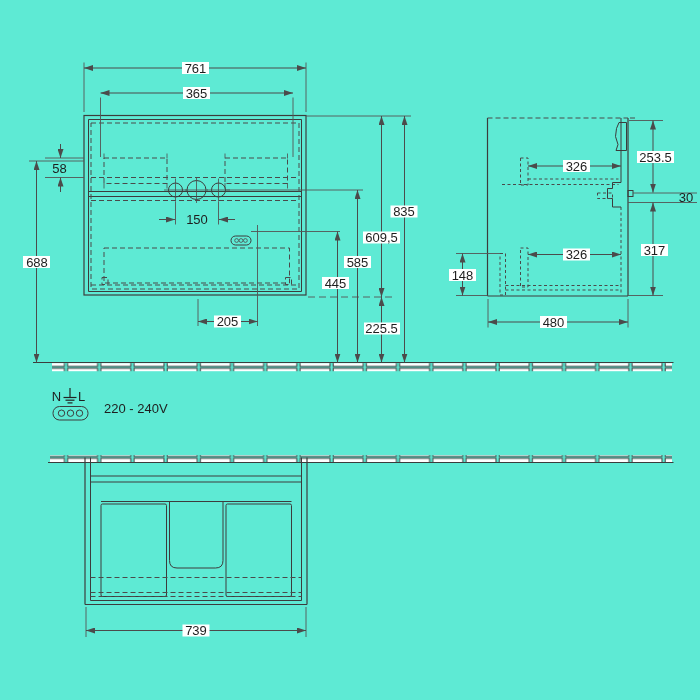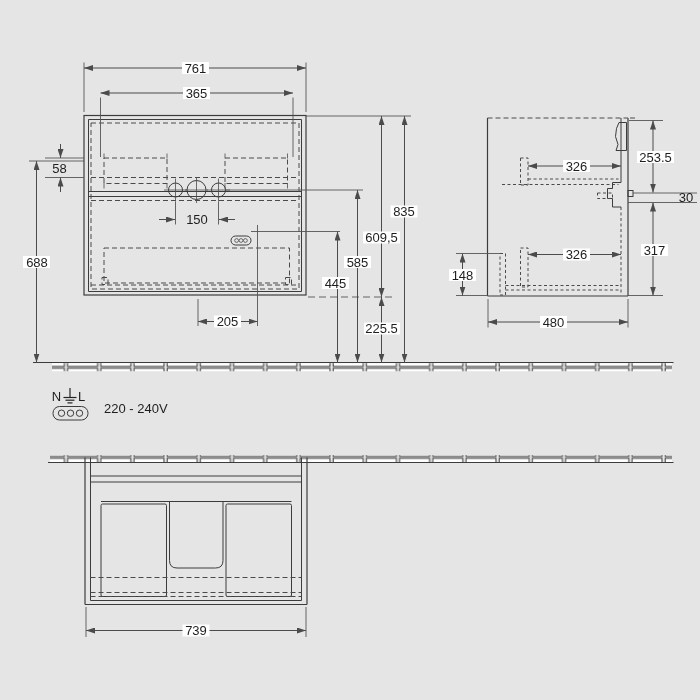--- a/index.html
+++ b/index.html
@@ -1,16 +1,16 @@
 <!DOCTYPE html>
 <html><head>
 <meta charset="utf-8">
 <style>
   html,body{margin:0;padding:0;background:#fff;}
-  .stage{position:relative;width:700px;height:700px;background:#e5e5e5;overflow:hidden;}
+  .stage{position:relative;width:700px;height:700px;background:#5eead4;overflow:hidden;}
   svg text{font-family:"Liberation Sans",sans-serif;font-size:13px;fill:#1e1e1e;text-anchor:middle;}
   svg text.lbl-left{text-anchor:start;}
   .obj{stroke:#3c3c3c;stroke-width:1.2;fill:none;}
   .obj-thin{stroke:#3c3c3c;stroke-width:1;fill:none;}
   .dash{stroke:#4a4a4a;stroke-width:1;fill:none;stroke-dasharray:5 3;}
   .dash-sm{stroke:#4a4a4a;stroke-width:1;fill:none;stroke-dasharray:3 2.5;}
   .dim{stroke:#4b4b4b;stroke-width:1;fill:none;}
   .ext{stroke:#555;stroke-width:0.9;fill:none;}
   .cross{stroke:#4b4b4b;stroke-width:0.8;fill:none;}
   .lbl-bg{fill:#ffffff;}

